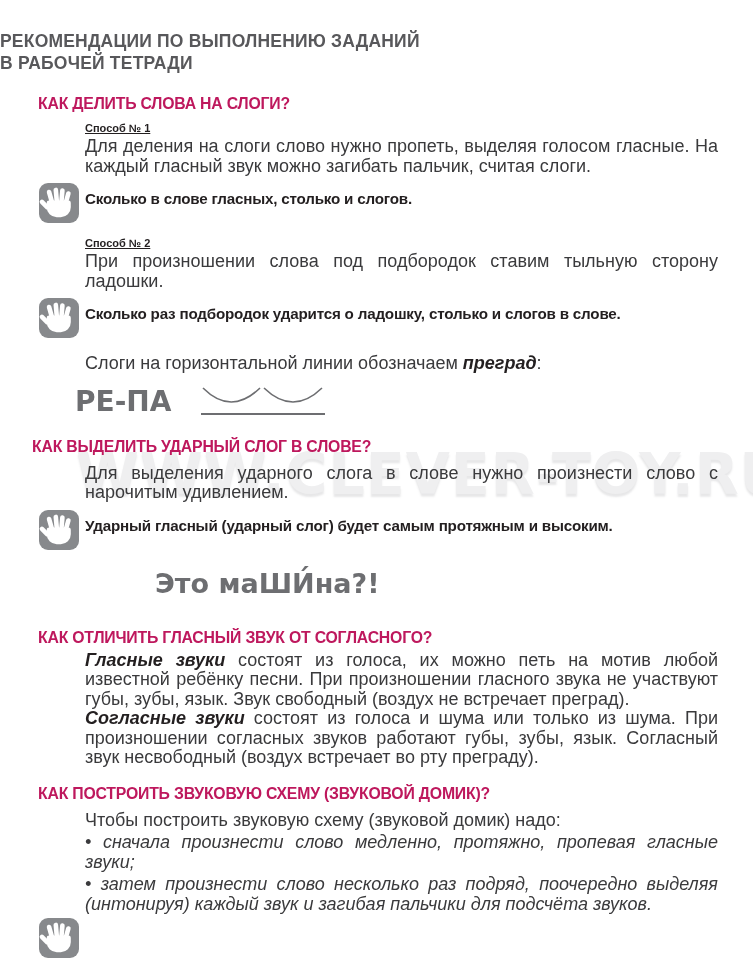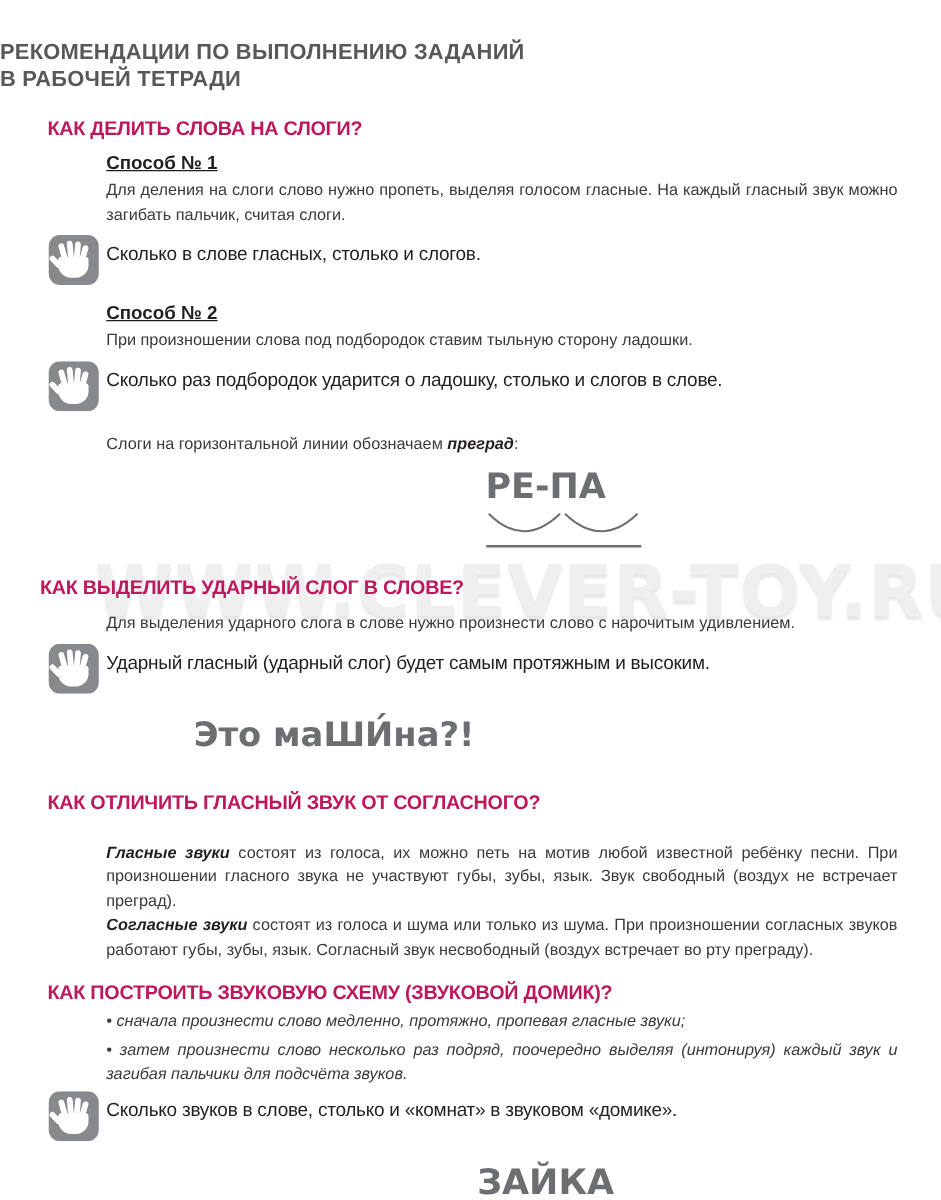--- a/index.html
+++ b/index.html
@@ -20,32 +20,32 @@
     margin:30px 0 0 0;text-align:left;font-weight:bold;font-size:17.5px;
     line-height:22px;color:#58585b;letter-spacing:.2px;
   }
   
   .h{
     margin:0;font-weight:bold;font-size:15.8px;color:#be185d;letter-spacing:-.2px;
     padding-left:38px;
   }
   .h1{margin-top:21px;}
   
-  .body-block{margin-left:85px;width:633px;font-size:13px;line-height:19.5px;}
+  .body-block{margin-left:85px;width:633px;font-size:18px;line-height:19.5px;}
   .just{text-align:justify;}
   .method{
-    font-weight:bold;font-size:15px;color:#231f20;text-decoration:underline;
+    font-weight:bold;font-size:11px;color:#231f20;text-decoration:underline;
     margin:9px 0 3px 85px;
   }
   
   .rule-row{position:relative;min-height:42px;margin-top:5px;padding:8px 20px 2px 85px;}
   .rule-row .hand{position:absolute;left:38px;top:2px;width:42px;height:40px;}
-  .rule-text{font-weight:normal;font-size:15.2px;color:#231f20;line-height:20px;letter-spacing:-.2px;}
-  
-  .ex-row{display:flex;align-items:center;margin-left:120px;flex-direction:column;}
+  .rule-text{font-weight:bold;font-size:15.2px;color:#231f20;line-height:20px;letter-spacing:-.2px;}
+  
+  .ex-row{display:flex;align-items:center;margin-left:75px;}
   .ex-word{
     font-size:28px;font-weight:bold;color:#6d6e71;letter-spacing:0;
     font-family:"DejaVu Sans",sans-serif;
   }
   .mashina{
     margin:8px 0 0 155px;font-size:27px;font-weight:bold;color:#6d6e71;
     font-family:"DejaVu Sans",sans-serif;
   }
   .arcs{margin-left:28px;}
   
@@ -146,28 +146,29 @@
             <path d="M10 17.5 h19.5 a2.3 2.3 0 0 1 2.3 2.3 v4.4 a10 10 0 0 1 -10 10 h-4.1 a10 10 0 0 1 -10 -10 v-4.4 a2.3 2.3 0 0 1 2.3 -2.3 z"></path>
           </g>
         </svg>
       </span>
       <span class="rule-text">Ударный гласный (ударный слог) будет самым протяжным и высоким.</span>
     </div>
 
     <div class="mashina">Это маШИ́на?!</div>
 
     <div class="h" style="margin-top:30px;">КАК ОТЛИЧИТЬ ГЛАСНЫЙ ЗВУК ОТ СОГЛАСНОГО?</div>
-    <div class="body-block just" style="margin-top:20px;">
+    <div class="body-block just" style="margin-top:4px;">
       <span class="bi">Гласные звуки</span><span> состоят из голоса, их можно петь на мотив любой известной ребёнку песни. При произношении гласного звука не участвуют губы, зубы, язык. Звук свободный (воздух не встречает преград).</span>
     </div>
     <div class="body-block just">
       <span class="bi">Согласные звуки</span><span> состоят из голоса и шума или только из шума. При произношении согласных звуков работают губы, зубы, язык. Согласный звук несвободный (воздух встречает во рту преграду).</span>
     </div>
 
     <div class="h" style="margin-top:17px;">КАК ПОСТРОИТЬ ЗВУКОВУЮ СХЕМУ (ЗВУКОВОЙ ДОМИК)?</div>
+    <div class="body-block" style="margin-top:8px;">Чтобы построить звуковую схему (звуковой домик) надо:</div>
     <div class="body-block bullet-line just">
       <span>•</span>&nbsp;<span>сначала произнести слово медленно, протяжно, пропевая гласные звуки;</span>
     </div>
     <div class="body-block bullet-line just">
       <span>•</span>&nbsp;<span>затем произнести слово несколько раз подряд, поочередно выделяя (интонируя) каждый звук и загибая пальчики для подсчёта звуков.</span>
     </div>
 
     <div class="rule-row" style="margin-top:2px;">
       <span class="hand">
         <svg viewBox="0 0 40 40" width="42" height="40">
@@ -175,21 +176,20 @@
           <g fill="#ffffff">
             <rect x="9.2" y="6.5" width="4.6" height="15" rx="2.3" transform="rotate(-16 11.5 14)"></rect>
             <rect x="15" y="4.6" width="4.6" height="16" rx="2.3" transform="rotate(-5 17.3 12.6)"></rect>
             <rect x="20.6" y="5.2" width="4.6" height="16" rx="2.3" transform="rotate(5 22.9 13.2)"></rect>
             <rect x="25.8" y="8" width="4.6" height="14" rx="2.3" transform="rotate(16 28.1 15)"></rect>
             <rect x="3.2" y="15.5" width="4.6" height="12" rx="2.3" transform="rotate(-44 5.5 21.5)"></rect>
             <path d="M10 17.5 h19.5 a2.3 2.3 0 0 1 2.3 2.3 v4.4 a10 10 0 0 1 -10 10 h-4.1 a10 10 0 0 1 -10 -10 v-4.4 a2.3 2.3 0 0 1 2.3 -2.3 z"></path>
           </g>
         </svg>
       </span>
-      <span class="rule-text">Сколько звуков в слове, столько и «комнат» в звуковом «домике».</span>
     </div>
 
     <div class="ex-row" style="margin-top:6px;">
       <span class="ex-word" style="min-width:108px;">ЗАЙКА</span>
       <span class="cells" style="margin-left:0;">
         <span class="cell" style="height:32px;"></span>
         <span class="cell" style="height:32px;"></span>
         <span class="cell" style="height:32px;"></span>
         <span class="cell" style="height:32px;"></span>
         <span class="cell" style="height:32px;"></span>

